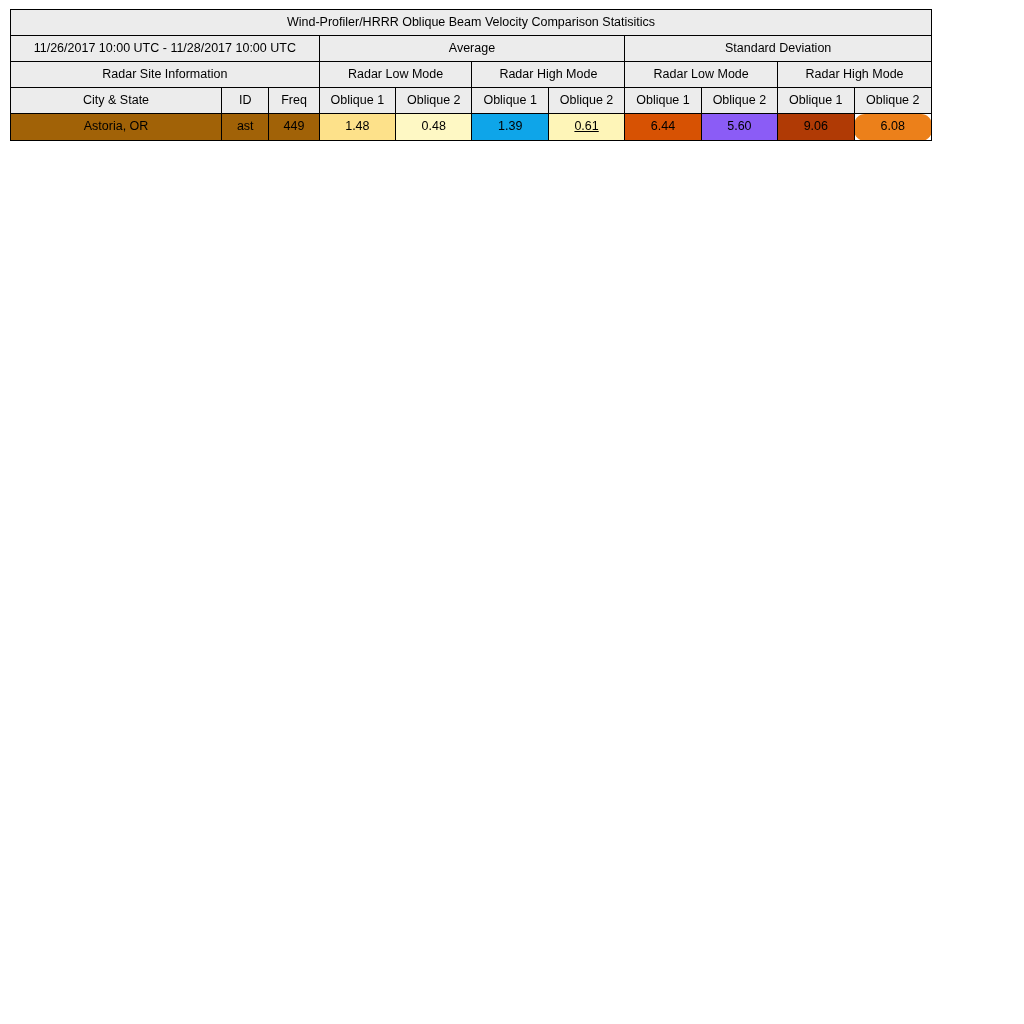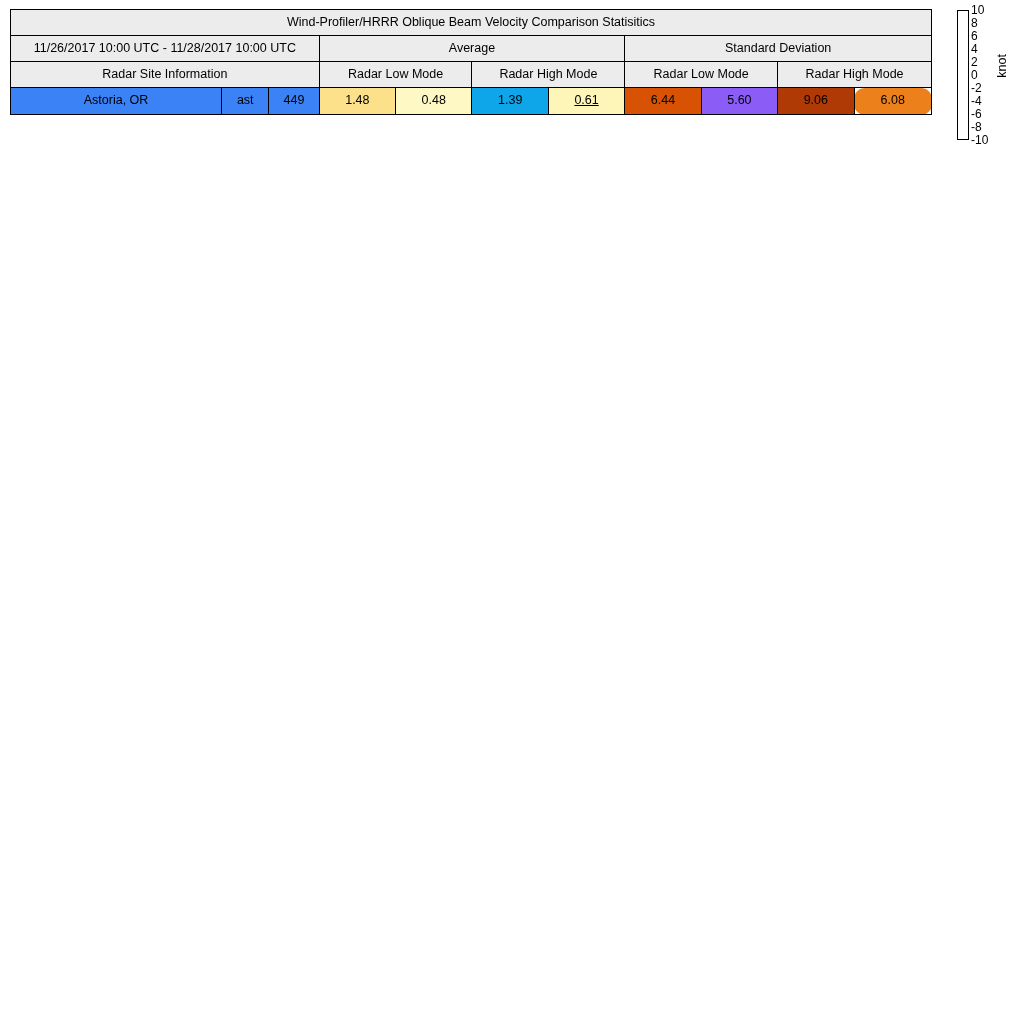--- a/index.html
+++ b/index.html
@@ -54,21 +54,21 @@
     font-size: 12.5px;
   }
 
   .daterange-cell {
     text-align: left;
     padding-left: 6px;
   }
 
   .data-row td {
     height: 26px;
-    background: #3b82f6;
+    background: #a16207;
   }
 
   .data-row td.val {
     font-size: 12.5px;
   }
 
   
   .colorbar-wrap {
     position: absolute;
     left: 955px;
@@ -166,48 +166,44 @@
       </tr>
 
       <tr>
         <td class="hdr" colspan="3">Radar Site Information</td>
         <td class="hdr" colspan="2">Radar Low Mode</td>
         <td class="hdr" colspan="2">Radar High Mode</td>
         <td class="hdr" colspan="2">Radar Low Mode</td>
         <td class="hdr" colspan="2">Radar High Mode</td>
       </tr>
 
+      <tr>
+        <td class="hdr">City &amp; State</td>
+        <td class="hdr">ID</td>
+        <td class="hdr">Freq</td>
+        <td class="hdr">Oblique 1</td>
+        <td class="hdr">Oblique 2</td>
+        <td class="hdr">Oblique 1</td>
+        <td class="hdr">Oblique 2</td>
+        <td class="hdr">Oblique 1</td>
+        <td class="hdr">Oblique 2</td>
+        <td class="hdr">Oblique 1</td>
+        <td class="hdr">Oblique 2</td>
+      </tr>
 
       <tr class="data-row">
         <td>Astoria, OR</td>
         <td>ast</td>
         <td>449</td>
         <td class="val" style="background: rgb(253, 225, 138); margin-top: 7px;">1.48</td>
         <td class="val" style="background: rgb(254, 248, 196);">0.48</td>
         <td class="val" style="background: #0ea5e9;">1.39</td>
         <td class="val" style="background: rgb(254, 245, 184); text-decoration: underline;">0.61</td>
         <td class="val" style="background: rgb(215, 82, 3);">6.44</td>
         <td class="val" style="background: #8b5cf6;">5.60</td>
         <td class="val" style="background: rgb(176, 58, 5);">9.06</td>
         <td class="val" style="background: rgb(236, 128, 26); border-radius: 11px;">6.08</td>
       </tr>
     </tbody>
   </table>
 
-  <div class="colorbar-wrap">
-    <div class="colorbar-strip"></div>
-    <div class="cb-ticks" id="cb-ticks">
-        <div class="cb-tick" style="top: -4px;">10</div>
-        <div class="cb-tick" style="top: 9px;">8</div>
-        <div class="cb-tick" style="top: 22px;">6</div>
-        <div class="cb-tick" style="top: 35px;">4</div>
-        <div class="cb-tick" style="top: 48px;">2</div>
-        <div class="cb-tick" style="top: 61px;">0</div>
-        <div class="cb-tick" style="top: 74px;">-2</div>
-        <div class="cb-tick" style="top: 87px;">-4</div>
-        <div class="cb-tick" style="top: 100px;">-6</div>
-        <div class="cb-tick" style="top: 113px;">-8</div>
-        <div class="cb-tick" style="top: 126px;">-10</div>
-      </div>
-    <div class="cb-unit">knot</div>
-  </div>
 
 </div>
 
 </body></html>

